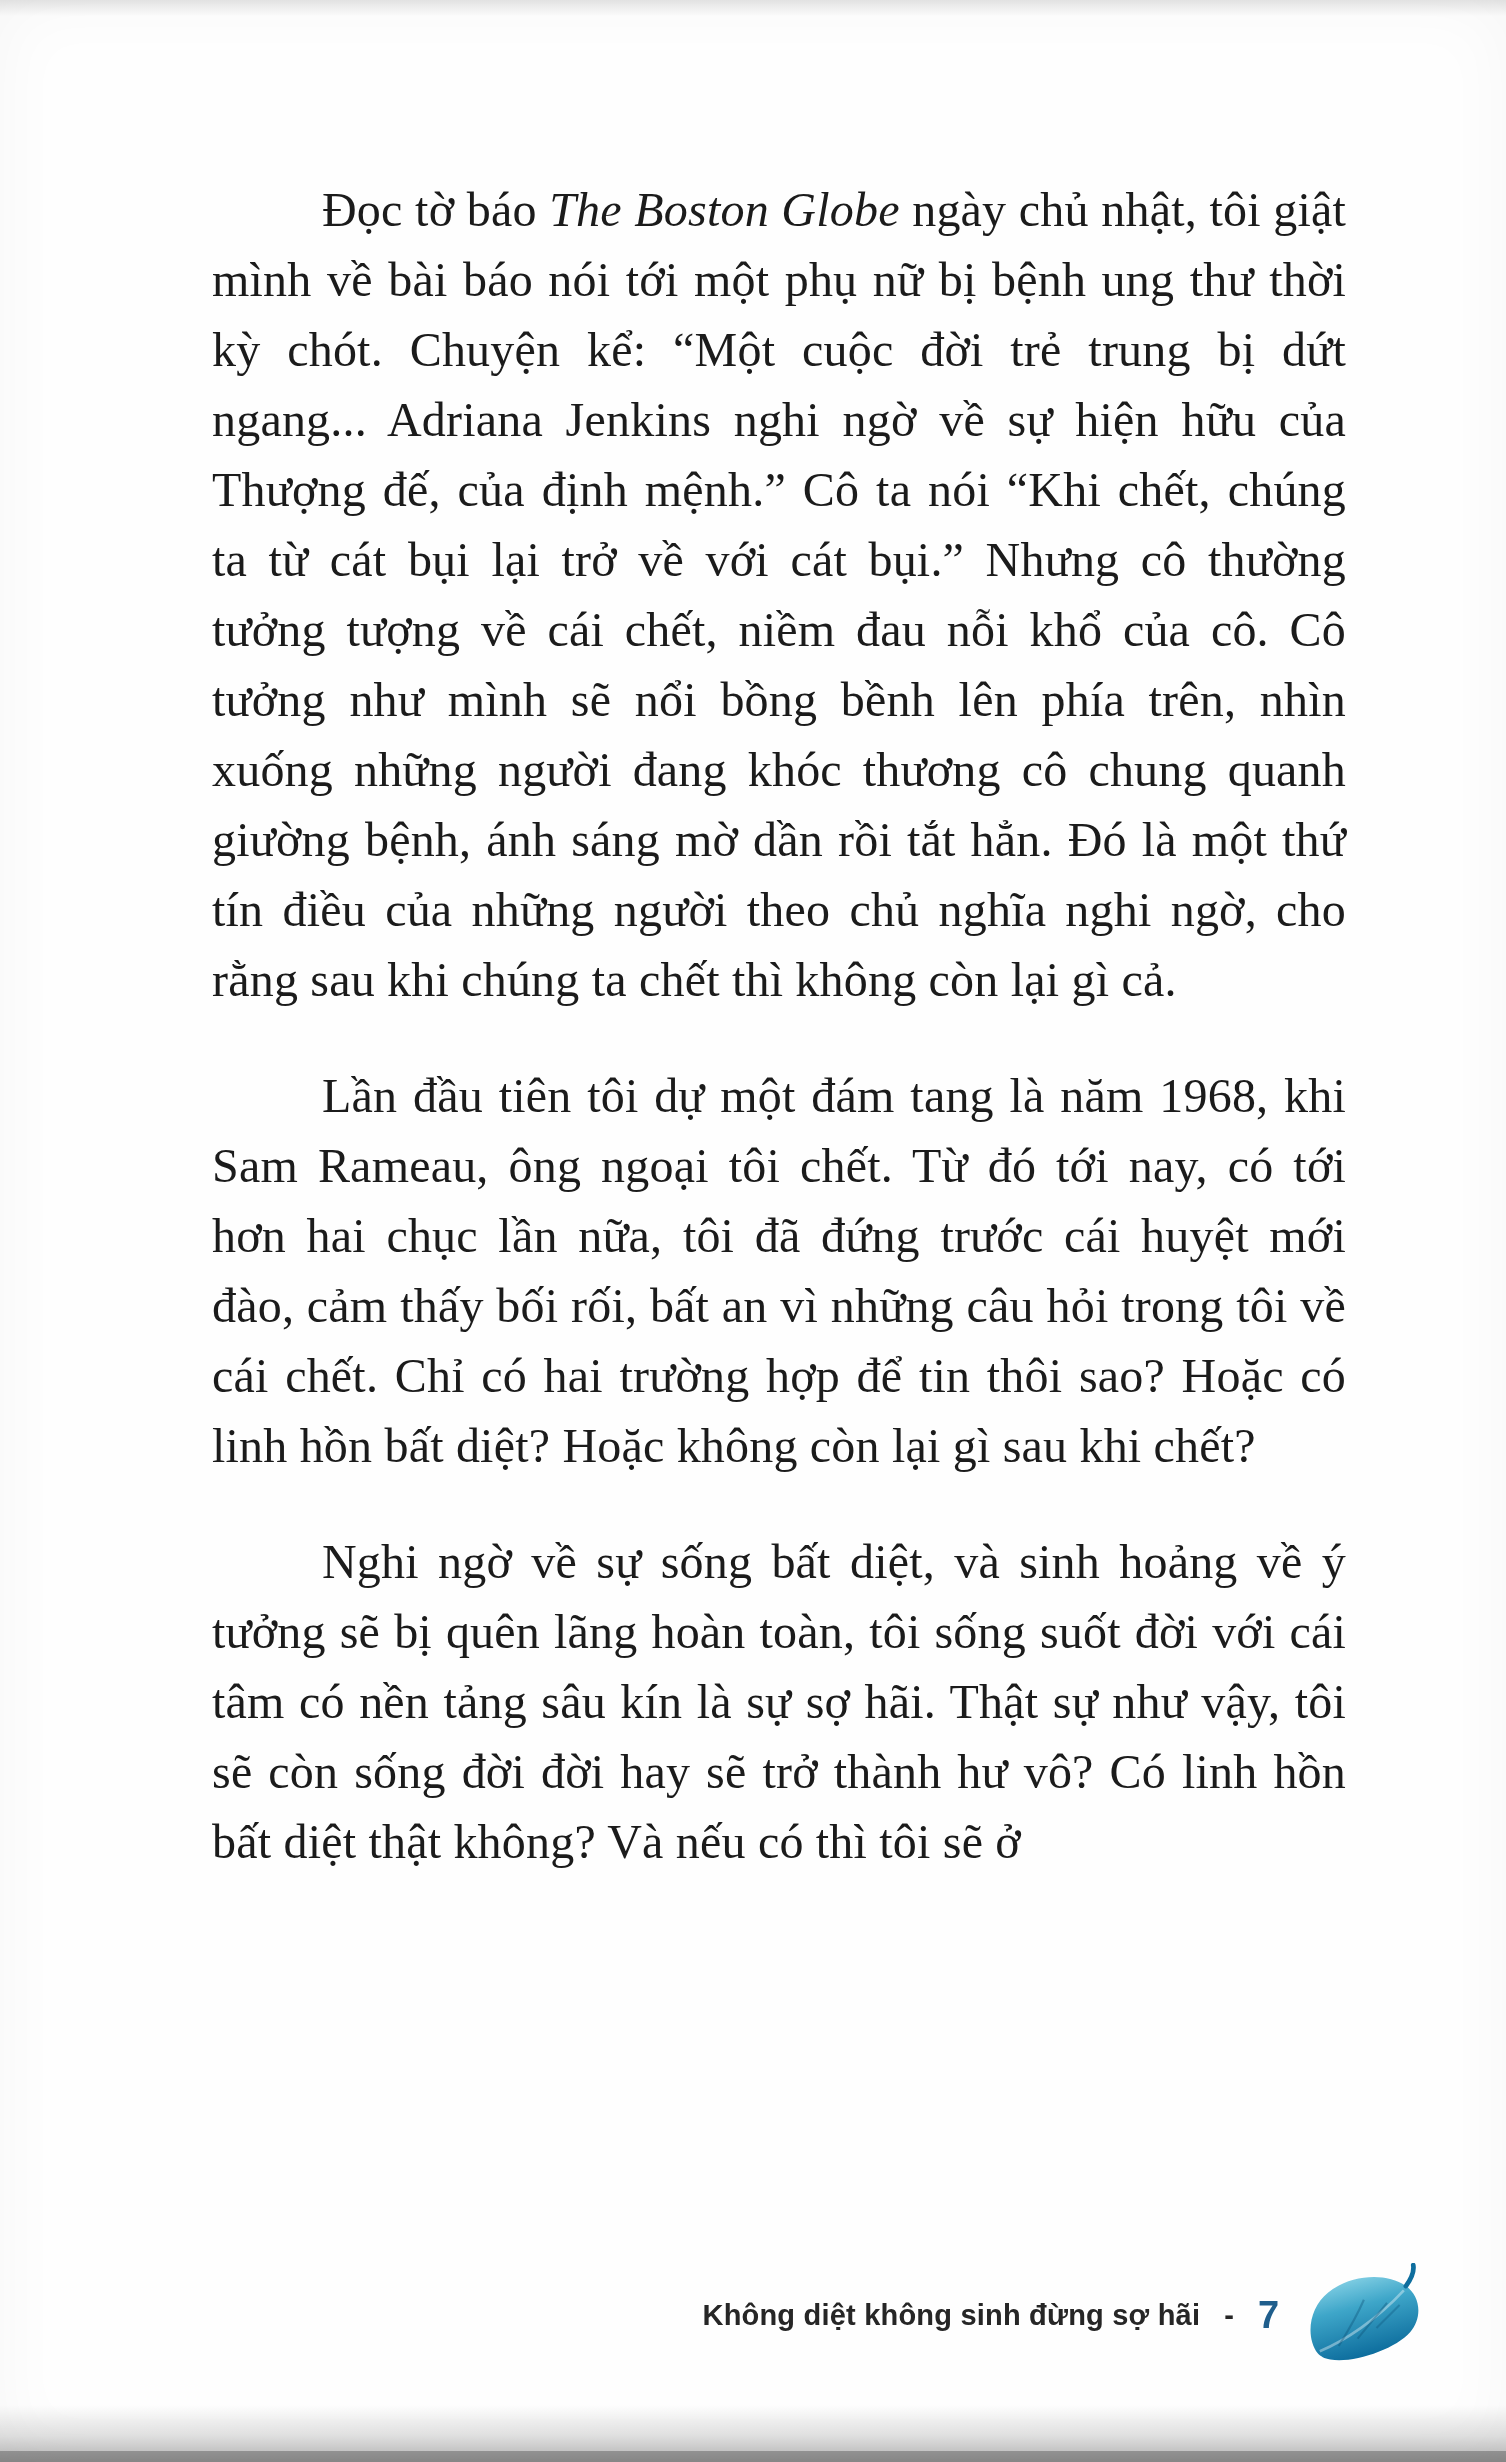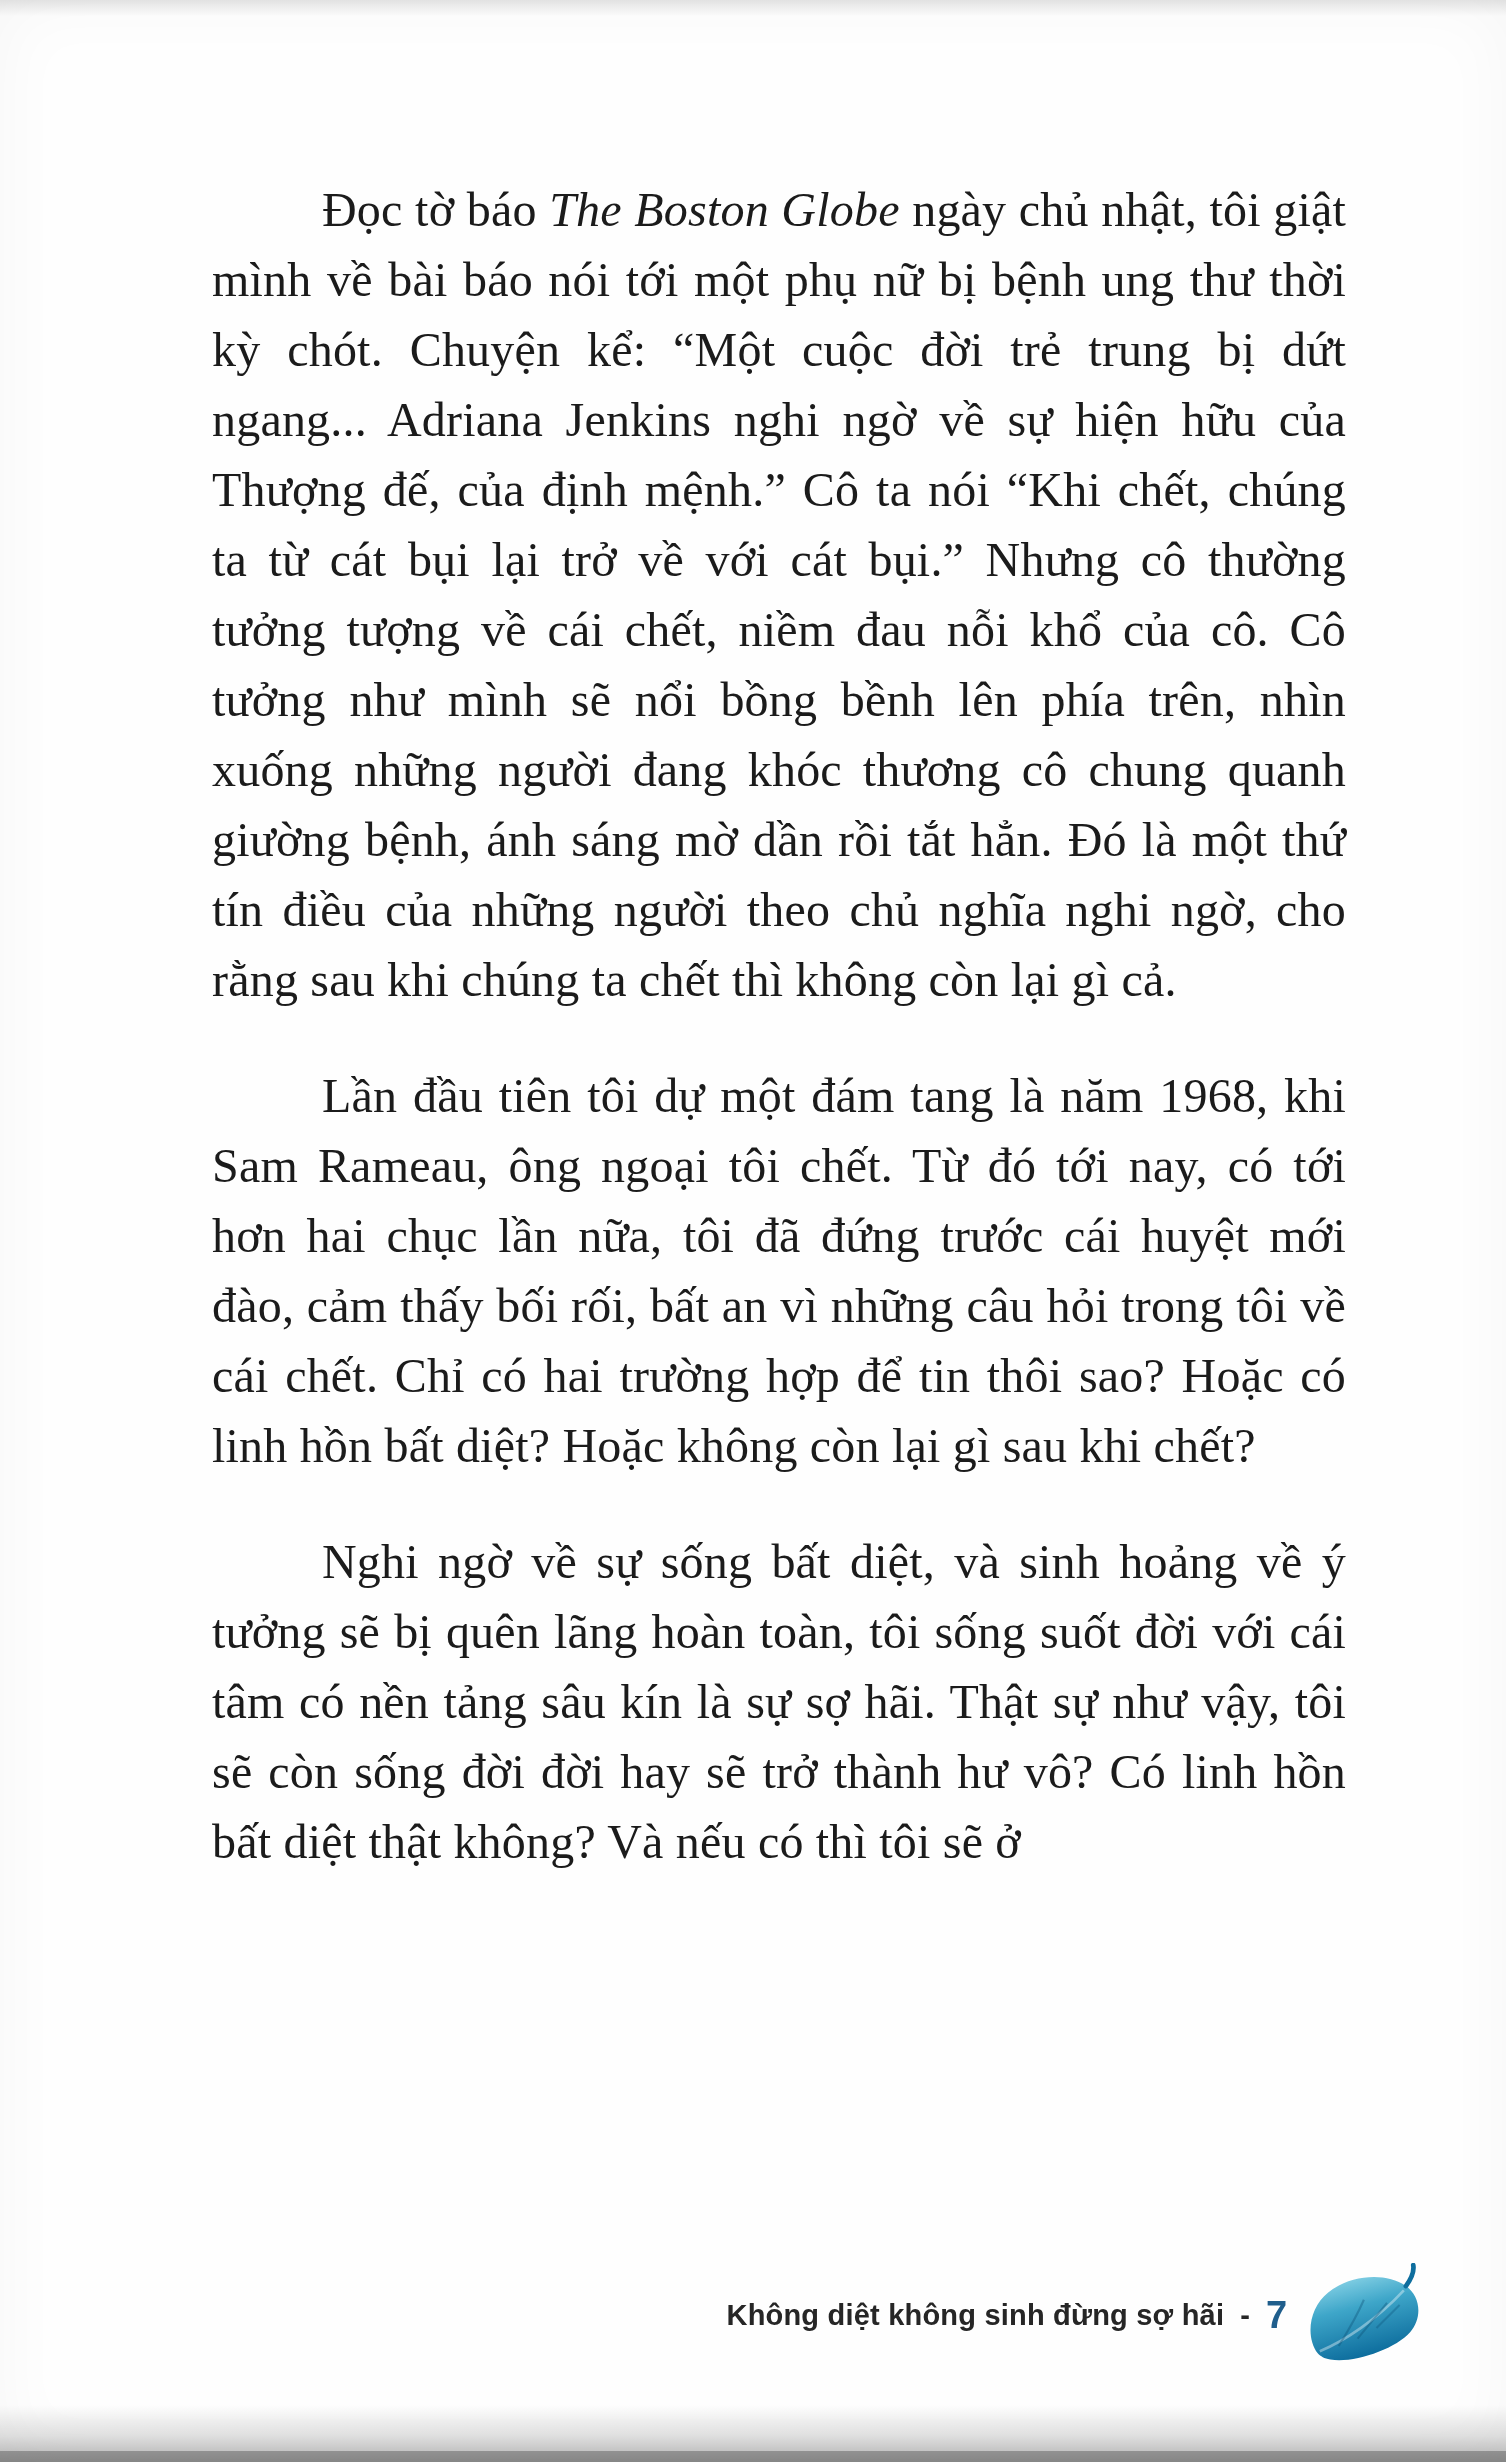--- a/index.html
+++ b/index.html
@@ -51,21 +51,21 @@
   }
   p.body-text em {
     font-style: italic;
   }
   .footer {
     position: absolute;
     top: 2263px;
     right: 77px;
     display: flex;
     align-items: center;
-    gap: 8px;
+    gap: 16px;
     font-family: "Liberation Sans", "DejaVu Sans", sans-serif;
   }
   .footer-title {
     font-size: 29px;
     font-weight: bold;
     color: #262626;
     letter-spacing: 0.2px;
   }
   .footer-sep {
     font-size: 29px;

